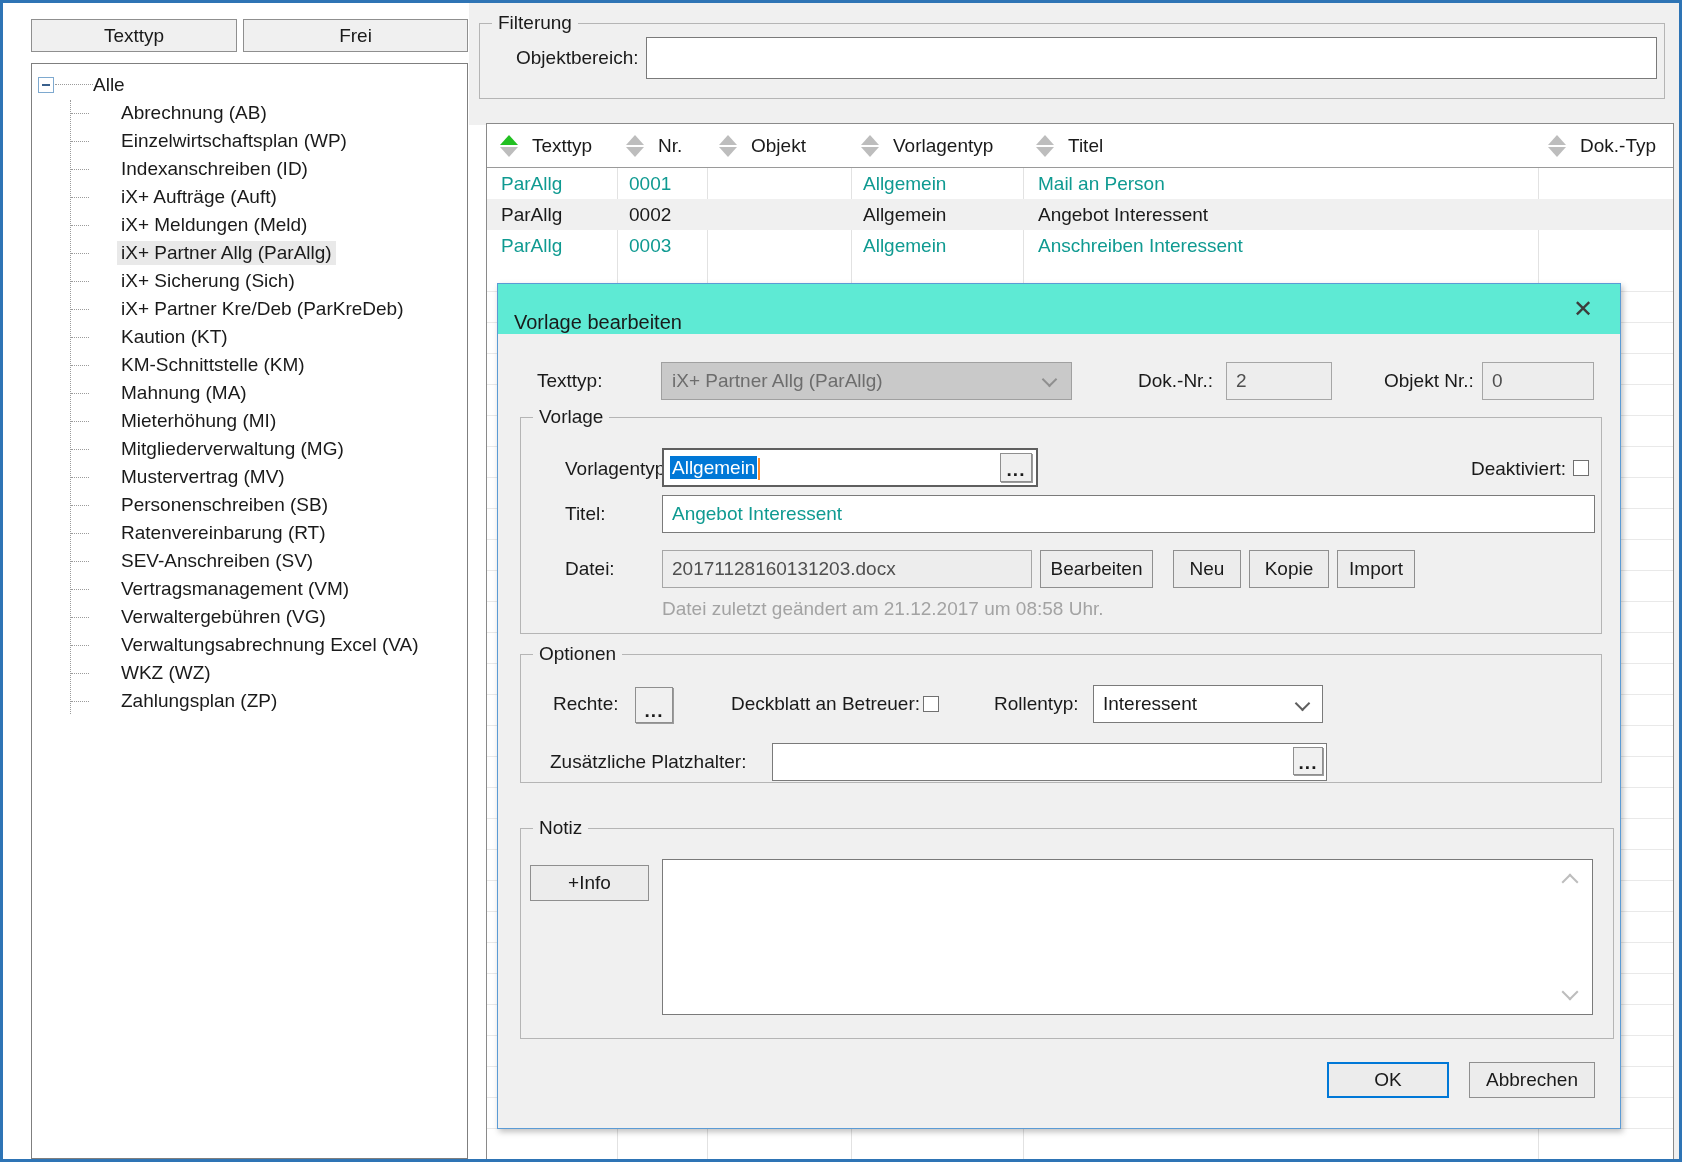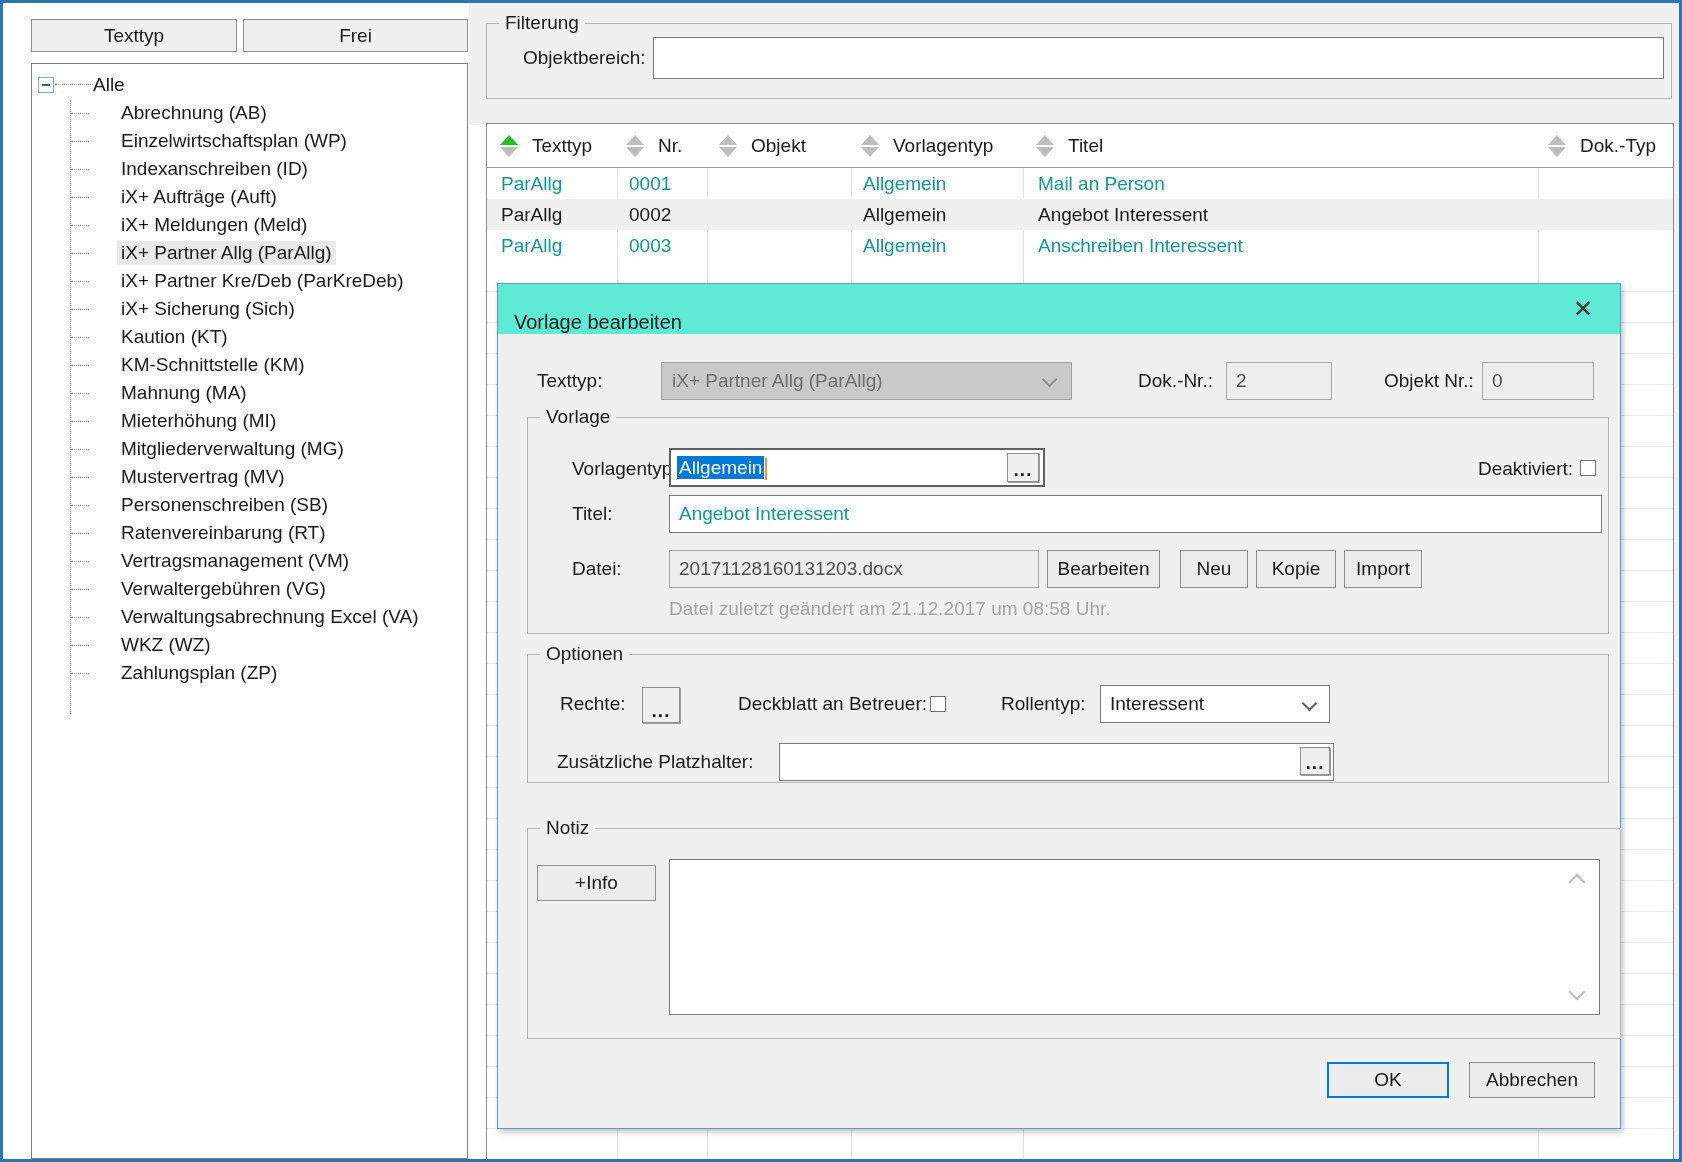--- a/index.html
+++ b/index.html
@@ -19,21 +19,21 @@
   .tree-item { position:relative; height:28px; padding-left:61px; display:flex; align-items:center; white-space:nowrap; cursor:default; }
   .tree-item::before { content:""; position:absolute; left:39px; top:14px; width:18px; border-top:1px dotted #9b9b9b; }
   .tree-item > span { padding:1px 4px;margin-left:24px; }
   .tree-item.selected > span { background:#e9e9e9; }
 
   
   .band-top { position:absolute; left:466px; top:0; right:0; height:122px; background:#f0f0f0; }
   .strip-right { position:absolute; left:1671px; top:122px; right:0; bottom:0; background:#f0f0f0; }
 
   
-  .group { position:absolute; border:1px solid #b5b5b5;margin-left:7px; }
+  .group { position:absolute; border:1px solid #b5b5b5; }
   .legend { position:absolute; top:-12px; left:12px; background:#f0f0f0; padding:0 6px; line-height:22px; }
 
   
   .filter-group { left:476px; top:20px; width:1186px; height:76px; }
   .filter-label { position:absolute; left:36px; top:13px; line-height:42px; }
   .filter-input { position:absolute; left:166px; top:13px; width:1011px; height:42px; background:#fff; border:1px solid #7a7a7a; }
 
   
   .table { position:absolute; left:483px; top:120px; width:1188px; height:1042px; background:#fff; border:1px solid #8a8a8a; }
   .thead { position:absolute; left:0; top:0; right:0; height:44px; background:#fff; border-bottom:1px solid #9a9a9a; }
@@ -106,26 +106,26 @@
       <div class="tree-item">
           <span>iX+ Aufträge (Auft)</span>
         </div>
       <div class="tree-item">
           <span>iX+ Meldungen (Meld)</span>
         </div>
       <div class="tree-item selected">
           <span>iX+ Partner Allg (ParAllg)</span>
         </div>
       <div class="tree-item">
+          <span>iX+ Sicherung (Sich)</span>
+        </div>
+      <div class="tree-item">
           <span>iX+ Partner Kre/Deb (ParKreDeb)</span>
         </div>
       <div class="tree-item">
-          <span>iX+ Sicherung (Sich)</span>
-        </div>
-      <div class="tree-item">
           <span>Kaution (KT)</span>
         </div>
       <div class="tree-item">
           <span>KM-Schnittstelle (KM)</span>
         </div>
       <div class="tree-item">
           <span>Mahnung (MA)</span>
         </div>
       <div class="tree-item">
           <span>Mieterhöhung (MI)</span>
@@ -134,20 +134,23 @@
           <span>Mitgliederverwaltung (MG)</span>
         </div>
       <div class="tree-item">
           <span>Mustervertrag (MV)</span>
         </div>
       <div class="tree-item">
           <span>Personenschreiben (SB)</span>
         </div>
       <div class="tree-item">
           <span>Ratenvereinbarung (RT)</span>
+        </div>
+      <div class="tree-item">
+          <span>SEV-Anschreiben (SV)</span>
         </div>
       <div class="tree-item">
           <span>Vertragsmanagement (VM)</span>
         </div>
       <div class="tree-item">
           <span>Verwaltergebühren (VG)</span>
         </div>
       <div class="tree-item">
           <span>Verwaltungsabrechnung Excel (VA)</span>
         </div>

